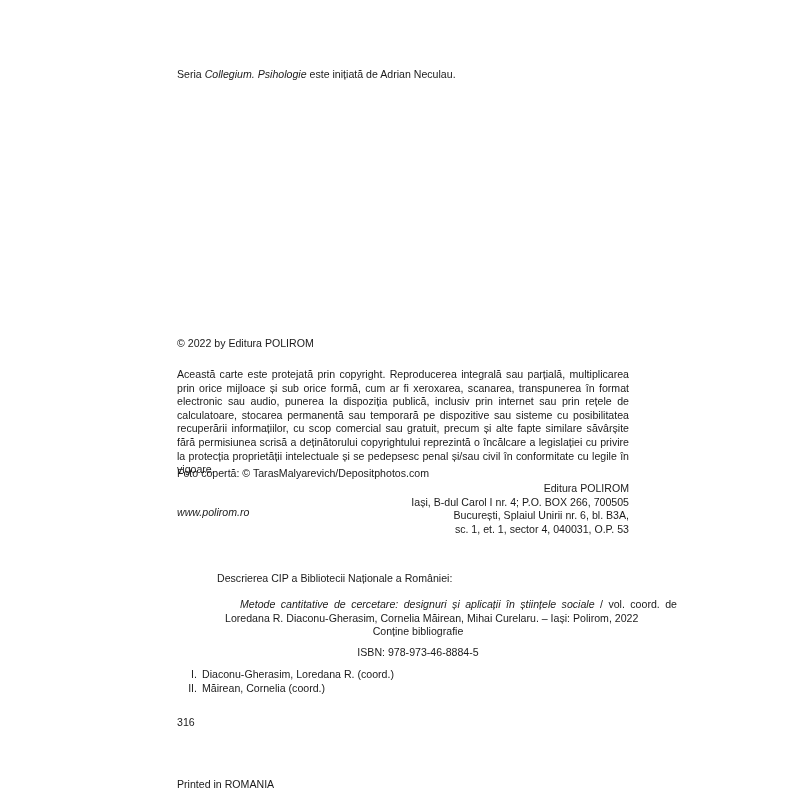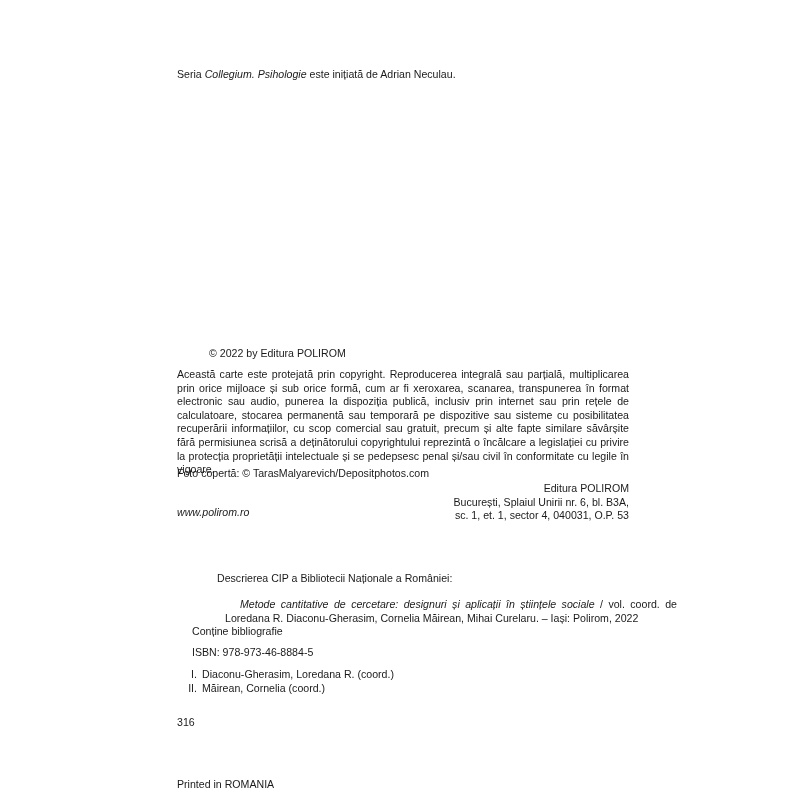--- a/index.html
+++ b/index.html
@@ -2,42 +2,43 @@
 <html><head>
   <meta charset="utf-8">
   <style>
     html, body { margin: 0; padding: 0; background: #ffffff; }
     body { width: 800px; height: 800px; position: relative; overflow: hidden;
       font-family: "Liberation Sans", sans-serif; color: #1a1a1a; font-size: 10.6px; line-height: 13.6px; }
     .page { position: absolute; left: 177px; top: 0; width: 452px; }
     .blk { position: absolute; left: 0; width: 452px; margin: 0; }
     .justify { text-align: justify; text-align-last: left; }
     .indent { text-indent: 15px; margin-left: 48px; }
-    .pad { padding-left: 15px; }
+    .pad { padding-left: 15px; text-align: center; }
     i { font-style: italic; text-align: right; }
     .roman { display: inline-block; width: 22px; text-align: right; margin-right: 5px; }
     .list-row { white-space: nowrap; margin-left: -2px; }
   </style>
 </head>
 <body>
 
 <div class="page">
 
   <p class="blk" style="top:68px;"><span>Seria </span><i>Collegium.</i> <i>Psihologie</i><span> este inițiată de Adrian Neculau.</span></p>
 
-  <p class="blk" style="top:347px;margin-left:32px;">© 2022 by Editura POLIROM</p>
+  <p class="blk" style="top:337px;">© 2022 by Editura POLIROM</p>
 
   <p class="blk justify" style="top:368px;">Această carte este protejată prin copyright. Reproducerea integrală sau parțială, multiplicarea prin orice mijloace și sub orice formă, cum ar fi xeroxarea, scanarea, transpunerea în format electronic sau audio, punerea la dispoziția publică, inclusiv prin internet sau prin rețele de calculatoare, stocarea permanentă sau temporară pe dispozitive sau sisteme cu posibilitatea recuperării informațiilor, cu scop comercial sau gratuit, precum și alte fapte similare săvârșite fără permisiunea scrisă a deținătorului copyrightului reprezintă o încălcare a legislației cu privire la protecția proprietății intelectuale și se pedepsesc penal și/sau civil în conformitate cu legile în vigoare.</p>
 
   <p class="blk" style="top:467px;">Foto copertă: © TarasMalyarevich/Depositphotos.com</p>
 
   <p class="blk" style="top:506px;"><i>www.polirom.ro</i></p>
 
   <div class="blk" style="top:482px;text-align:right;">
     <div>Editura POLIROM</div>
+    <div>Iași, B-dul Carol I nr. 4; P.O. BOX 266, 700505</div>
     <div>București, Splaiul Unirii nr. 6, bl. B3A,</div>
     <div>sc. 1, et. 1, sector 4, 040031, O.P. 53</div>
   </div>
 
   <p class="blk" style="top:572px;padding-left:40px;">Descrierea CIP a Bibliotecii Naționale a României:</p>
 
   <p class="blk justify indent" style="top:598px;"><i>Metode cantitative de cercetare: designuri și aplicații în științele sociale</i><span> / vol. coord. de Loredana R. Diaconu-Gherasim, Cornelia Măirean, Mihai Curelaru. – Iași: Polirom, 2022</span></p>
 
   <p class="blk pad" style="top:625px;">Conține bibliografie</p>
 

